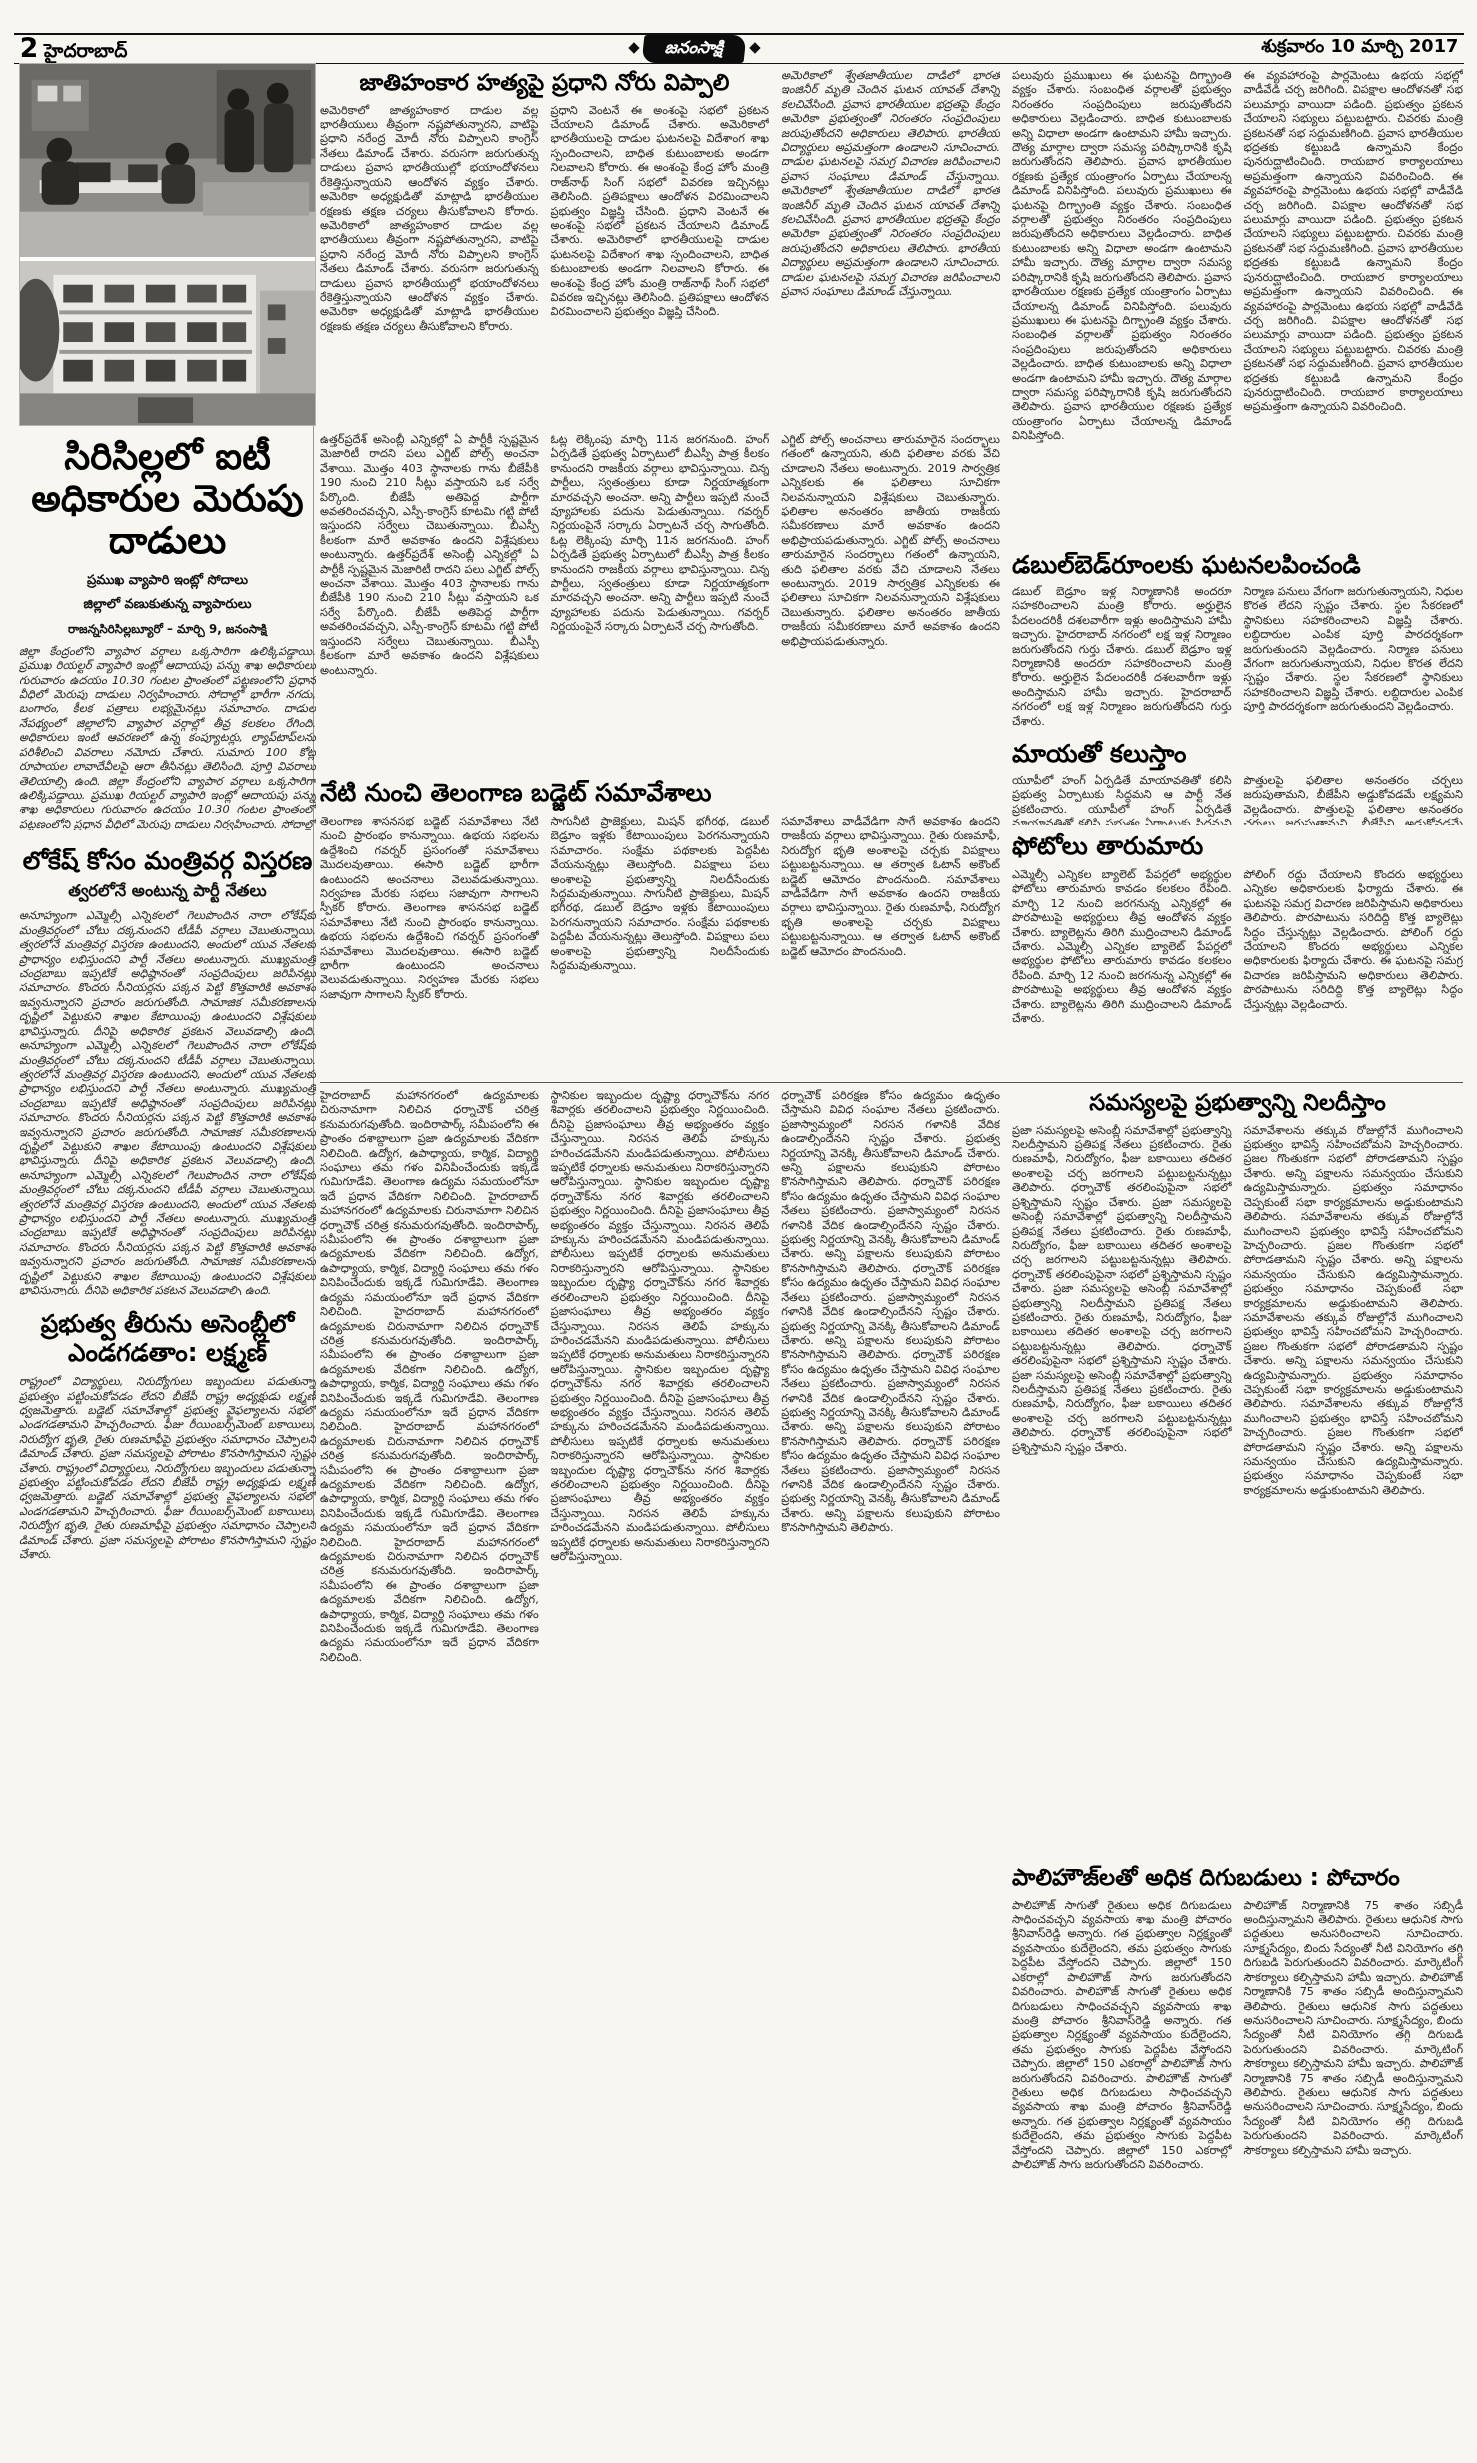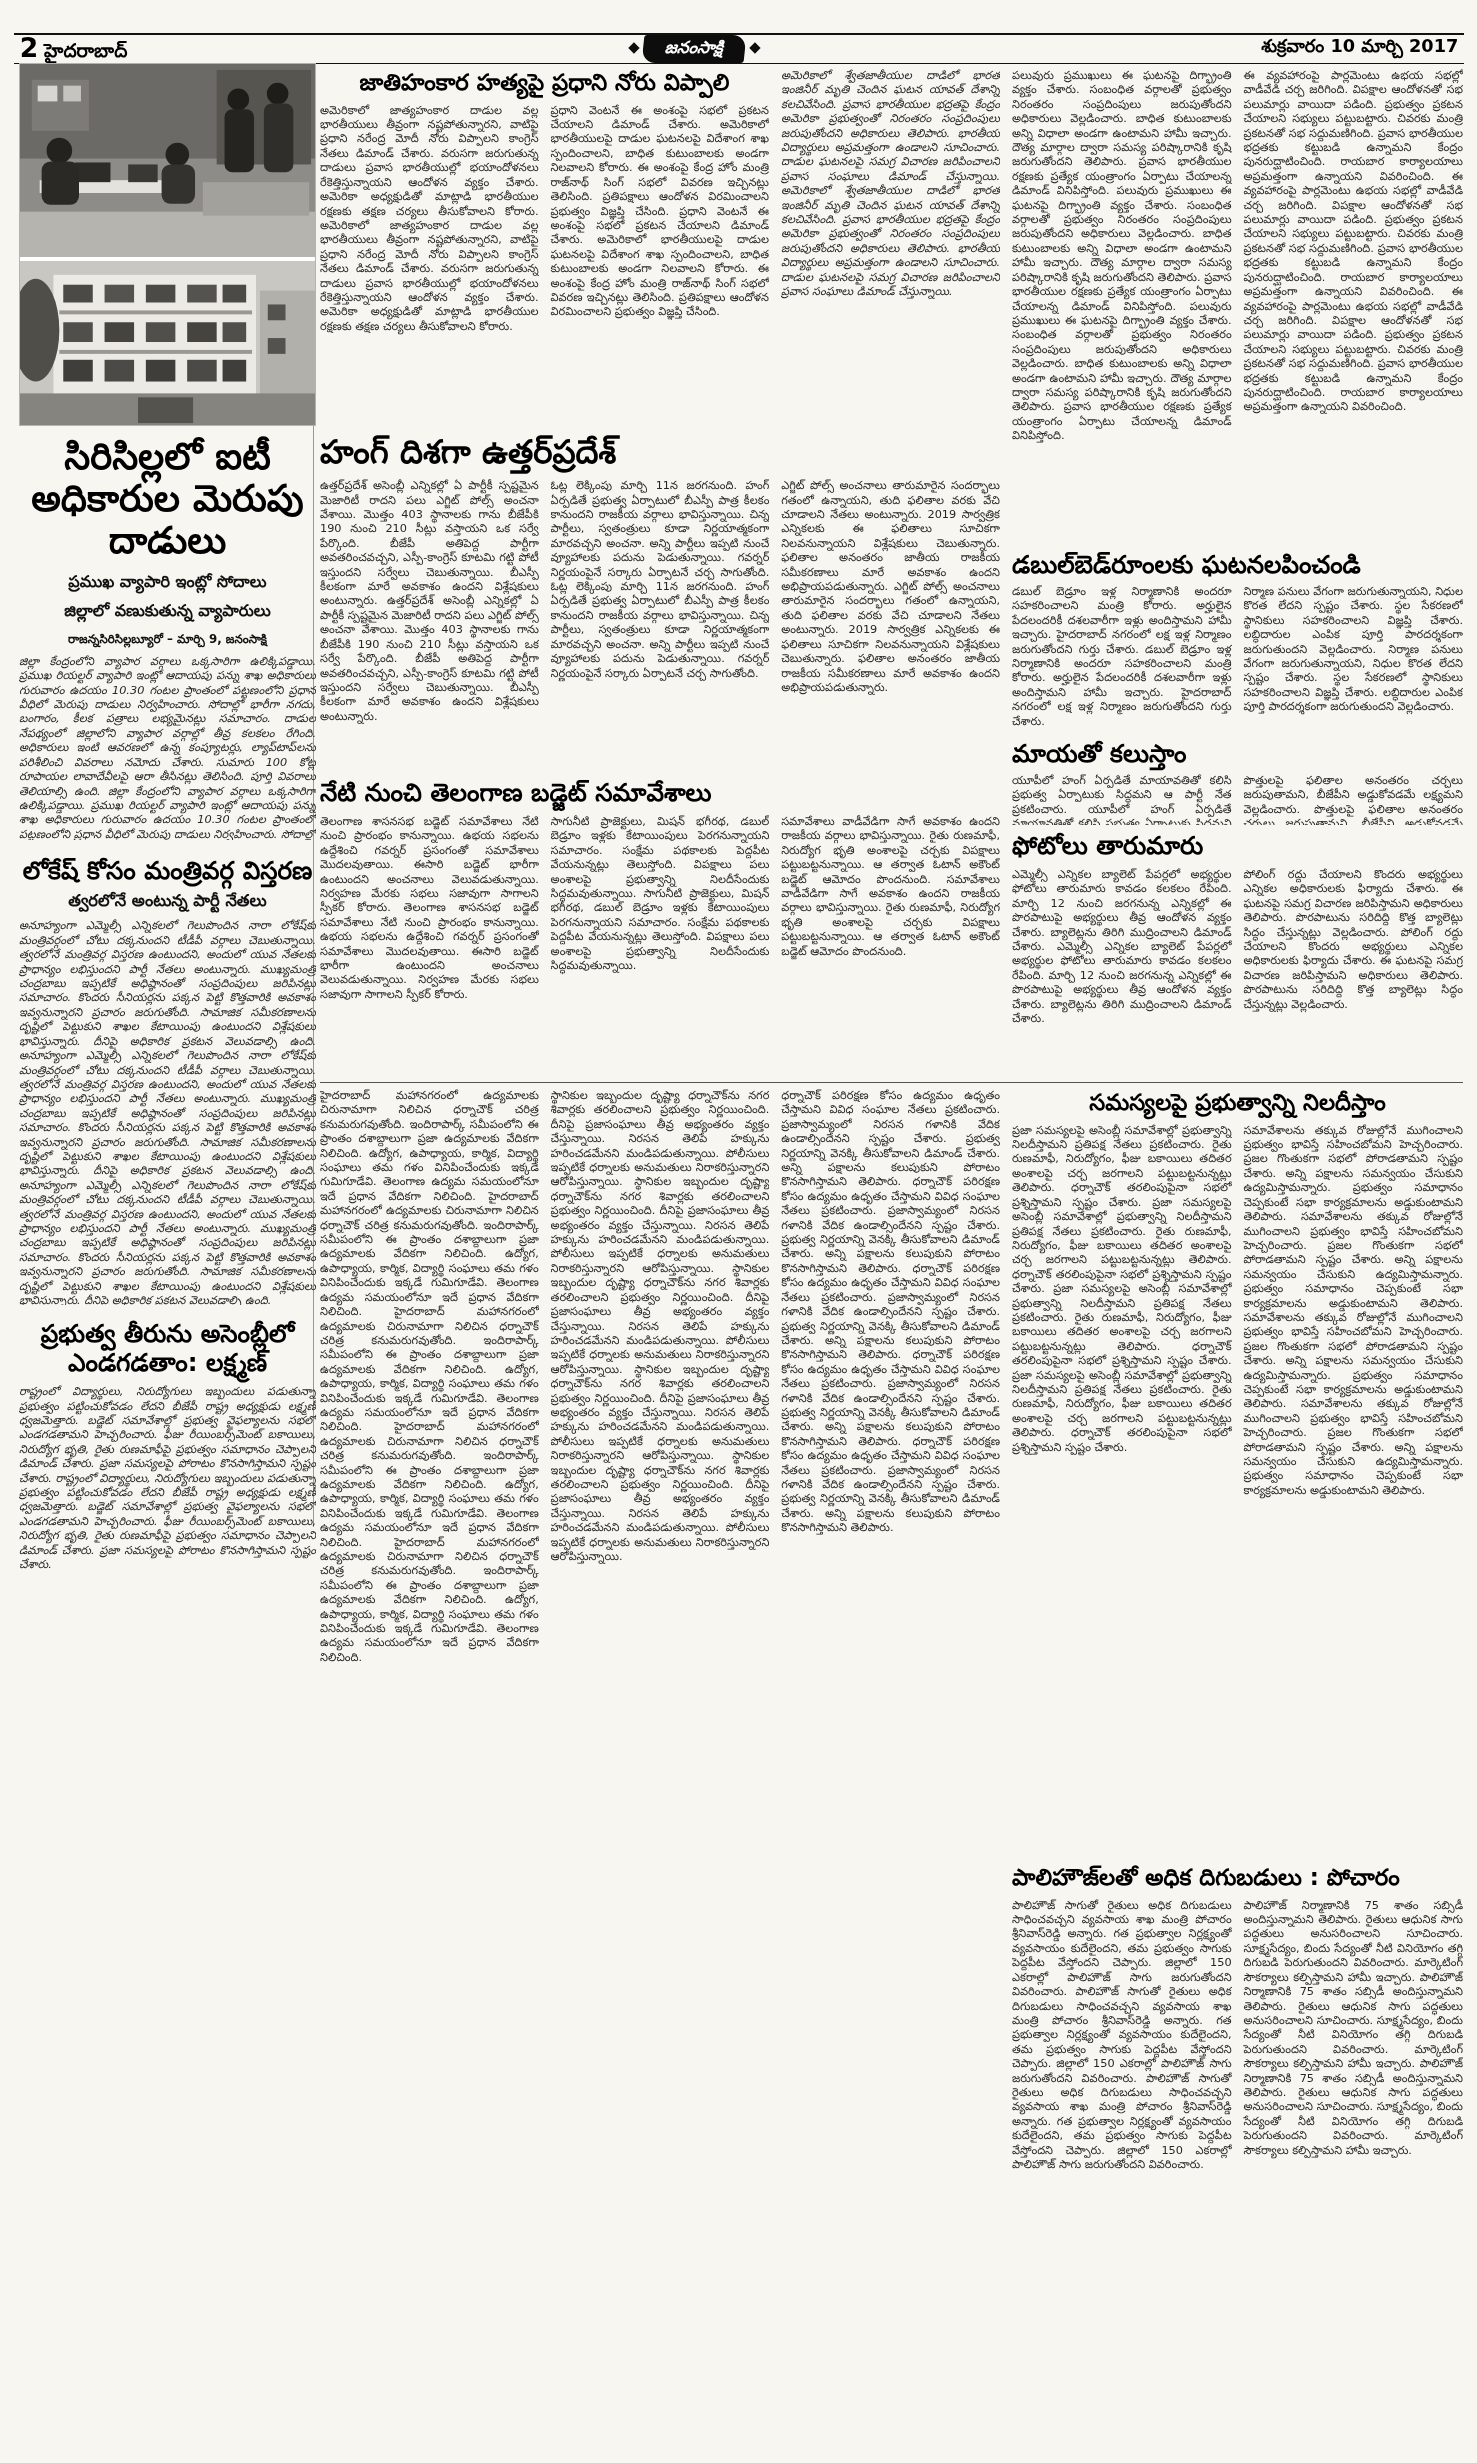--- a/index.html
+++ b/index.html
@@ -29,21 +29,21 @@
   .cols{display:flex;gap:11.8px;overflow:hidden;}
   .col{flex:1;overflow:hidden;}
   .single{overflow:hidden;font-style:italic;}
 
   .hl{color:#000;font-weight:800;line-height:1.18;}
   .hl-center{text-align:center;}
   .hl-xl{font-size:37px;line-height:1.14;}
   .hl-lg{font-size:32.5px;}
   .hl-md{font-size:24.6px;}
   .hl-md2{font-size:22.7px;}
-  .hl-sub{font-size:16px;font-weight:700;text-align:center;color:#111;}
+  .hl-sub{font-size:13px;font-weight:700;text-align:center;color:#111;}
   .kicker{font-size:16.3px;font-weight:700;text-align:center;color:#111;}
   .dateline{font-size:11.8px;font-weight:700;text-align:center;color:#111;}
 
   
   .left-col{position:absolute;left:19px;top:63px;width:297px;}
   .photo-stack{display:flex;flex-direction:column;gap:3.9px;background:#fff;border:1px solid #b5b3ad;}
   .photo-stack svg{display:block;width:100%;} .mb6{margin-bottom:5.9px;} .mb8{margin-bottom:7.9px;} .mb10{margin-bottom:9.9px;}
   .mt6{margin-top:5.9px;} .mt8{margin-top:7.9px;} .mt10{margin-top:9.9px;} .mt14{margin-top:13.8px;} .mt16{margin-top:15.8px;}
 </style>
 </head>
@@ -141,21 +141,20 @@
   <div class="abs body-text single" style="left:781px;top:69px;width:219px;height:357px;">అమెరికాలో శ్వేతజాతీయుల దాడిలో భారత ఇంజినీర్ మృతి చెందిన ఘటన యావత్ దేశాన్ని కలచివేసింది. ప్రవాస భారతీయుల భద్రతపై కేంద్రం అమెరికా ప్రభుత్వంతో నిరంతరం సంప్రదింపులు జరుపుతోందని అధికారులు తెలిపారు. భారతీయ విద్యార్థులు అప్రమత్తంగా ఉండాలని సూచించారు. దాడుల ఘటనలపై సమగ్ర విచారణ జరిపించాలని ప్రవాస సంఘాలు డిమాండ్ చేస్తున్నాయి. అమెరికాలో శ్వేతజాతీయుల దాడిలో భారత ఇంజినీర్ మృతి చెందిన ఘటన యావత్ దేశాన్ని కలచివేసింది. ప్రవాస భారతీయుల భద్రతపై కేంద్రం అమెరికా ప్రభుత్వంతో నిరంతరం సంప్రదింపులు జరుపుతోందని అధికారులు తెలిపారు. భారతీయ విద్యార్థులు అప్రమత్తంగా ఉండాలని సూచించారు. దాడుల ఘటనలపై సమగ్ర విచారణ జరిపించాలని ప్రవాస సంఘాలు డిమాండ్ చేస్తున్నాయి.</div>
 
   <div class="abs" style="left:1012px;top:69px;width:451px;">
     <div class="cols" style="height:473px;">
       <div class="col body-text">పలువురు ప్రముఖులు ఈ ఘటనపై దిగ్భ్రాంతి వ్యక్తం చేశారు. సంబంధిత వర్గాలతో ప్రభుత్వం నిరంతరం సంప్రదింపులు జరుపుతోందని అధికారులు వెల్లడించారు. బాధిత కుటుంబాలకు అన్ని విధాలా అండగా ఉంటామని హామీ ఇచ్చారు. దౌత్య మార్గాల ద్వారా సమస్య పరిష్కారానికి కృషి జరుగుతోందని తెలిపారు. ప్రవాస భారతీయుల రక్షణకు ప్రత్యేక యంత్రాంగం ఏర్పాటు చేయాలన్న డిమాండ్ వినిపిస్తోంది. పలువురు ప్రముఖులు ఈ ఘటనపై దిగ్భ్రాంతి వ్యక్తం చేశారు. సంబంధిత వర్గాలతో ప్రభుత్వం నిరంతరం సంప్రదింపులు జరుపుతోందని అధికారులు వెల్లడించారు. బాధిత కుటుంబాలకు అన్ని విధాలా అండగా ఉంటామని హామీ ఇచ్చారు. దౌత్య మార్గాల ద్వారా సమస్య పరిష్కారానికి కృషి జరుగుతోందని తెలిపారు. ప్రవాస భారతీయుల రక్షణకు ప్రత్యేక యంత్రాంగం ఏర్పాటు చేయాలన్న డిమాండ్ వినిపిస్తోంది. పలువురు ప్రముఖులు ఈ ఘటనపై దిగ్భ్రాంతి వ్యక్తం చేశారు. సంబంధిత వర్గాలతో ప్రభుత్వం నిరంతరం సంప్రదింపులు జరుపుతోందని అధికారులు వెల్లడించారు. బాధిత కుటుంబాలకు అన్ని విధాలా అండగా ఉంటామని హామీ ఇచ్చారు. దౌత్య మార్గాల ద్వారా సమస్య పరిష్కారానికి కృషి జరుగుతోందని తెలిపారు. ప్రవాస భారతీయుల రక్షణకు ప్రత్యేక యంత్రాంగం ఏర్పాటు చేయాలన్న డిమాండ్ వినిపిస్తోంది.</div>
       <div class="col body-text">ఈ వ్యవహారంపై పార్లమెంటు ఉభయ సభల్లో వాడీవేడి చర్చ జరిగింది. విపక్షాల ఆందోళనతో సభ పలుమార్లు వాయిదా పడింది. ప్రభుత్వం ప్రకటన చేయాలని సభ్యులు పట్టుబట్టారు. చివరకు మంత్రి ప్రకటనతో సభ సద్దుమణిగింది. ప్రవాస భారతీయుల భద్రతకు కట్టుబడి ఉన్నామని కేంద్రం పునరుద్ఘాటించింది. రాయబార కార్యాలయాలు అప్రమత్తంగా ఉన్నాయని వివరించింది. ఈ వ్యవహారంపై పార్లమెంటు ఉభయ సభల్లో వాడీవేడి చర్చ జరిగింది. విపక్షాల ఆందోళనతో సభ పలుమార్లు వాయిదా పడింది. ప్రభుత్వం ప్రకటన చేయాలని సభ్యులు పట్టుబట్టారు. చివరకు మంత్రి ప్రకటనతో సభ సద్దుమణిగింది. ప్రవాస భారతీయుల భద్రతకు కట్టుబడి ఉన్నామని కేంద్రం పునరుద్ఘాటించింది. రాయబార కార్యాలయాలు అప్రమత్తంగా ఉన్నాయని వివరించింది. ఈ వ్యవహారంపై పార్లమెంటు ఉభయ సభల్లో వాడీవేడి చర్చ జరిగింది. విపక్షాల ఆందోళనతో సభ పలుమార్లు వాయిదా పడింది. ప్రభుత్వం ప్రకటన చేయాలని సభ్యులు పట్టుబట్టారు. చివరకు మంత్రి ప్రకటనతో సభ సద్దుమణిగింది. ప్రవాస భారతీయుల భద్రతకు కట్టుబడి ఉన్నామని కేంద్రం పునరుద్ఘాటించింది. రాయబార కార్యాలయాలు అప్రమత్తంగా ఉన్నాయని వివరించింది.</div>
     </div>
   </div>
 
   <div class="abs" style="left:320px;top:433px;width:680px;">
-    <div class="hl hl-lg mb8">హంగ్ దిశగా ఉత్తర్‌ప్రదేశ్</div>
     <div class="cols" style="height:282px;">
       <div class="col body-text">ఉత్తర్‌ప్రదేశ్ అసెంబ్లీ ఎన్నికల్లో ఏ పార్టీకీ స్పష్టమైన మెజారిటీ రాదని పలు ఎగ్జిట్ పోల్స్ అంచనా వేశాయి. మొత్తం 403 స్థానాలకు గాను బీజేపీకి 190 నుంచి 210 సీట్లు వస్తాయని ఒక సర్వే పేర్కొంది. బీజేపీ అతిపెద్ద పార్టీగా అవతరించవచ్చని, ఎస్పీ-కాంగ్రెస్ కూటమి గట్టి పోటీ ఇస్తుందని సర్వేలు చెబుతున్నాయి. బీఎస్పీ కీలకంగా మారే అవకాశం ఉందని విశ్లేషకులు అంటున్నారు. ఉత్తర్‌ప్రదేశ్ అసెంబ్లీ ఎన్నికల్లో ఏ పార్టీకీ స్పష్టమైన మెజారిటీ రాదని పలు ఎగ్జిట్ పోల్స్ అంచనా వేశాయి. మొత్తం 403 స్థానాలకు గాను బీజేపీకి 190 నుంచి 210 సీట్లు వస్తాయని ఒక సర్వే పేర్కొంది. బీజేపీ అతిపెద్ద పార్టీగా అవతరించవచ్చని, ఎస్పీ-కాంగ్రెస్ కూటమి గట్టి పోటీ ఇస్తుందని సర్వేలు చెబుతున్నాయి. బీఎస్పీ కీలకంగా మారే అవకాశం ఉందని విశ్లేషకులు అంటున్నారు.</div>
       <div class="col body-text">ఓట్ల లెక్కింపు మార్చి 11న జరగనుంది. హంగ్ ఏర్పడితే ప్రభుత్వ ఏర్పాటులో బీఎస్పీ పాత్ర కీలకం కానుందని రాజకీయ వర్గాలు భావిస్తున్నాయి. చిన్న పార్టీలు, స్వతంత్రులు కూడా నిర్ణయాత్మకంగా మారవచ్చని అంచనా. అన్ని పార్టీలు ఇప్పటి నుంచే వ్యూహాలకు పదును పెడుతున్నాయి. గవర్నర్ నిర్ణయంపైనే సర్కారు ఏర్పాటనే చర్చ సాగుతోంది. ఓట్ల లెక్కింపు మార్చి 11న జరగనుంది. హంగ్ ఏర్పడితే ప్రభుత్వ ఏర్పాటులో బీఎస్పీ పాత్ర కీలకం కానుందని రాజకీయ వర్గాలు భావిస్తున్నాయి. చిన్న పార్టీలు, స్వతంత్రులు కూడా నిర్ణయాత్మకంగా మారవచ్చని అంచనా. అన్ని పార్టీలు ఇప్పటి నుంచే వ్యూహాలకు పదును పెడుతున్నాయి. గవర్నర్ నిర్ణయంపైనే సర్కారు ఏర్పాటనే చర్చ సాగుతోంది.</div>
       <div class="col body-text">ఎగ్జిట్ పోల్స్ అంచనాలు తారుమారైన సందర్భాలు గతంలో ఉన్నాయని, తుది ఫలితాల వరకు వేచి చూడాలని నేతలు అంటున్నారు. 2019 సార్వత్రిక ఎన్నికలకు ఈ ఫలితాలు సూచికగా నిలవనున్నాయని విశ్లేషకులు చెబుతున్నారు. ఫలితాల అనంతరం జాతీయ రాజకీయ సమీకరణాలు మారే అవకాశం ఉందని అభిప్రాయపడుతున్నారు. ఎగ్జిట్ పోల్స్ అంచనాలు తారుమారైన సందర్భాలు గతంలో ఉన్నాయని, తుది ఫలితాల వరకు వేచి చూడాలని నేతలు అంటున్నారు. 2019 సార్వత్రిక ఎన్నికలకు ఈ ఫలితాలు సూచికగా నిలవనున్నాయని విశ్లేషకులు చెబుతున్నారు. ఫలితాల అనంతరం జాతీయ రాజకీయ సమీకరణాలు మారే అవకాశం ఉందని అభిప్రాయపడుతున్నారు.</div>
     </div>
   </div>
 
   <div class="abs" style="left:320px;top:778px;width:680px;">
     <div class="hl hl-md mb8">నేటి నుంచి తెలంగాణ బడ్జెట్ సమావేశాలు</div>
     <div class="cols" style="height:246px;">

